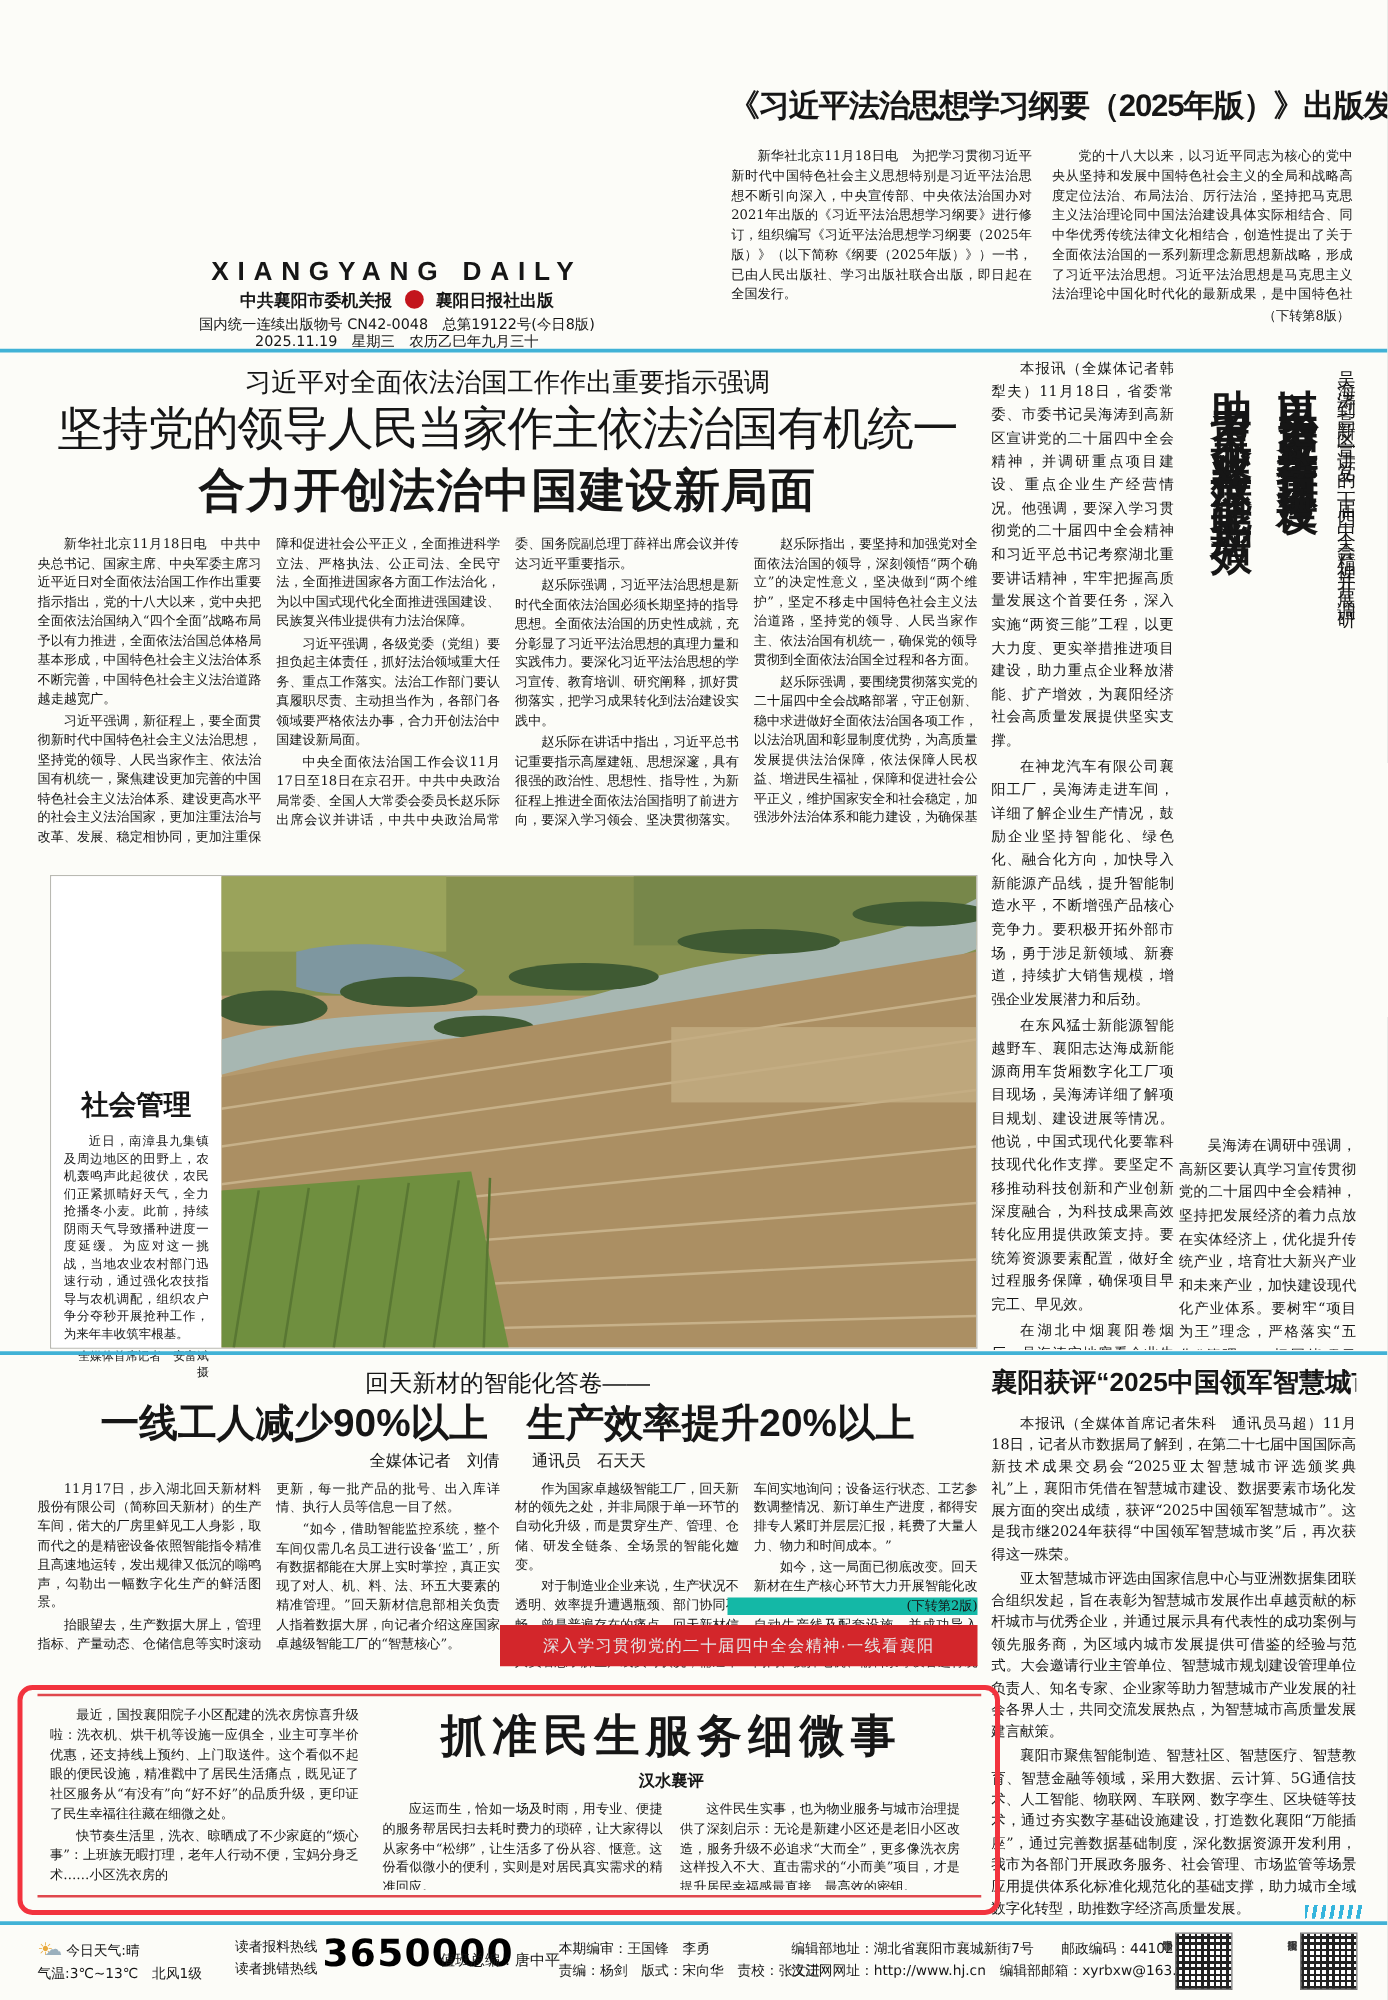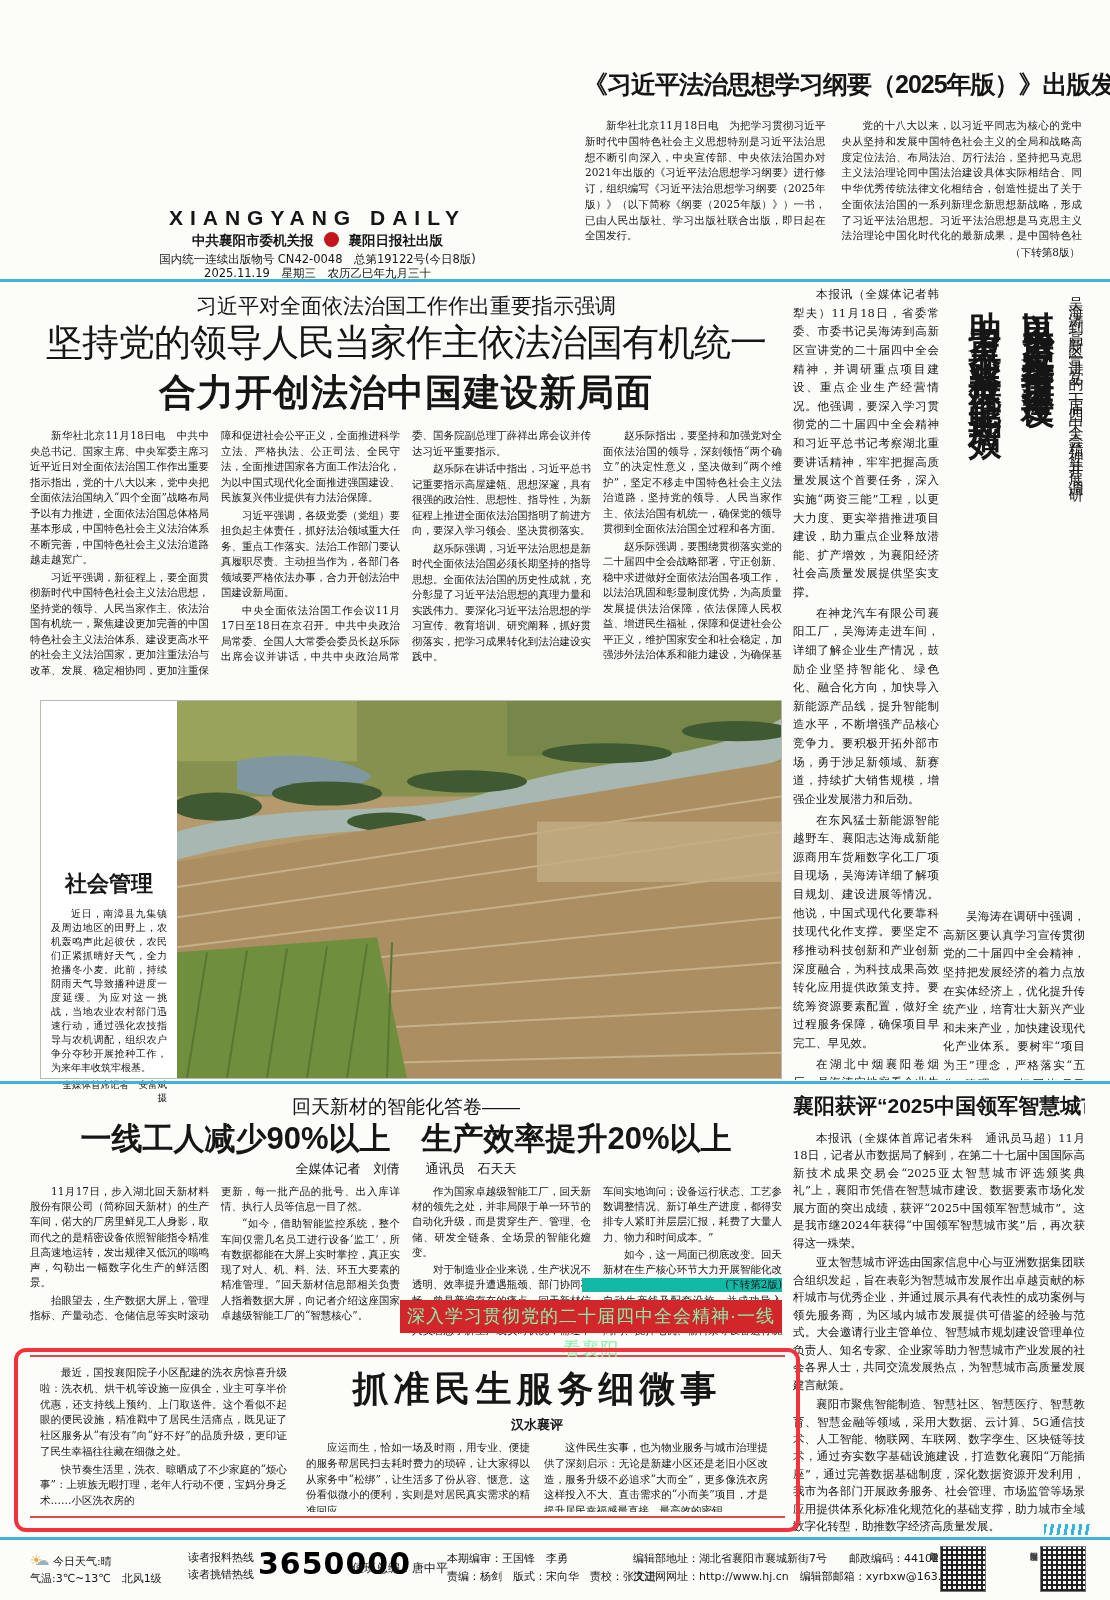--- a/index.html
+++ b/index.html
@@ -62,22 +62,22 @@
       line-height:1.62;overflow:hidden;font-family:"DejaVu Serif",serif;}
 
   
   #tech-kicker{left:30px;top:1094px;width:752px;text-align:center;font-size:19px;}
   #tech-headline{left:30px;top:1118px;width:752px;text-align:center;font-size:31px;font-weight:bold;}
   #tech-byline{left:30px;top:1160px;width:752px;text-align:center;font-size:13px;}
   #tech-body{left:30px;top:1184px;width:752px;height:162px;column-count:4;column-gap:12px;
       font-size:10.5px;line-height:1.45;overflow:hidden;font-family:"DejaVu Serif",serif;}
   #tech-jump{left:582px;top:1278px;width:200px;text-align:right;font-size:10.5px;background:#14b8a6;}
 
-  #red-banner{left:400px;top:1300px;width:382px;height:33px;background:#d3262b;color:#86efac;
-      text-align:center;line-height:33px;font-size:18px;letter-spacing:1px;z-index:3;}
+  #red-banner{left:400px;top:1300px;width:382px;height:33px;background:#d3262b;color:#e5e5e5;
+      text-align:center;line-height:33px;font-size:13px;letter-spacing:1px;z-index:3;}
 
   
   #commentary{left:30px;top:1355px;width:755px;height:163px;border-top:2px solid #e0484d;
       border-bottom:2px solid #e0484d;box-sizing:border-box;padding:8px 10px 4px 10px;display:flex;z-index:2;}
   #commentary-col1{width:247px;flex:none;font-size:10.5px;line-height:1.5;overflow:hidden;
       font-family:"DejaVu Serif",serif;padding-right:12px;}
   #commentary-right{flex:1;display:flex;flex-direction:column;overflow:hidden;}
   #commentary-title{text-align:center;font-size:36px;font-weight:bold;letter-spacing:5px;
       font-family:"DejaVu Serif",serif;}
   #commentary-byline{text-align:center;font-size:13px;font-weight:bold;margin:2px 0 6px 0;
@@ -136,22 +136,22 @@
   <div id="rule-header" class="abs cyan-rule"></div>
 
   <div id="lead-kicker" class="abs hei">习近平对全面依法治国工作作出重要指示强调</div>
   <div id="lead-h1" class="abs hei">坚持党的领导人民当家作主依法治国有机统一</div>
   <div id="lead-h2" class="abs hei">合力开创法治中国建设新局面</div>
   <div id="lead-body" class="abs">
       <p class="para">新华社北京11月18日电　中共中央总书记、国家主席、中央军委主席习近平近日对全面依法治国工作作出重要指示指出，党的十八大以来，党中央把全面依法治国纳入“四个全面”战略布局予以有力推进，全面依法治国总体格局基本形成，中国特色社会主义法治体系不断完善，中国特色社会主义法治道路越走越宽广。</p>
       <p class="para">习近平强调，新征程上，要全面贯彻新时代中国特色社会主义法治思想，坚持党的领导、人民当家作主、依法治国有机统一，聚焦建设更加完善的中国特色社会主义法治体系、建设更高水平的社会主义法治国家，更加注重法治与改革、发展、稳定相协同，更加注重保障和促进社会公平正义，全面推进科学立法、严格执法、公正司法、全民守法，全面推进国家各方面工作法治化，为以中国式现代化全面推进强国建设、民族复兴伟业提供有力法治保障。</p>
       <p class="para">习近平强调，各级党委（党组）要担负起主体责任，抓好法治领域重大任务、重点工作落实。法治工作部门要认真履职尽责、主动担当作为，各部门各领域要严格依法办事，合力开创法治中国建设新局面。</p>
       <p class="para">中央全面依法治国工作会议11月17日至18日在京召开。中共中央政治局常委、全国人大常委会委员长赵乐际出席会议并讲话，中共中央政治局常委、国务院副总理丁薛祥出席会议并传达习近平重要指示。</p>
+      <p class="para">赵乐际强调，习近平法治思想是新时代全面依法治国必须长期坚持的指导思想。全面依法治国的历史性成就，充分彰显了习近平法治思想的真理力量和实践伟力。要深化习近平法治思想的学习宣传、教育培训、研究阐释，抓好贯彻落实，把学习成果转化到法治建设实践中。</p>
       <p class="para">赵乐际在讲话中指出，习近平总书记重要指示高屋建瓴、思想深邃，具有很强的政治性、思想性、指导性，为新征程上推进全面依法治国指明了前进方向，要深入学习领会、坚决贯彻落实。</p>
-      <p class="para">赵乐际强调，习近平法治思想是新时代全面依法治国必须长期坚持的指导思想。全面依法治国的历史性成就，充分彰显了习近平法治思想的真理力量和实践伟力。要深化习近平法治思想的学习宣传、教育培训、研究阐释，抓好贯彻落实，把学习成果转化到法治建设实践中。</p>
       <p class="para">赵乐际指出，要坚持和加强党对全面依法治国的领导，深刻领悟“两个确立”的决定性意义，坚决做到“两个维护”，坚定不移走中国特色社会主义法治道路，坚持党的领导、人民当家作主、依法治国有机统一，确保党的领导贯彻到全面依法治国全过程和各方面。</p>
       <p class="para">赵乐际强调，要围绕贯彻落实党的二十届四中全会战略部署，守正创新、稳中求进做好全面依法治国各项工作，以法治巩固和彰显制度优势，为高质量发展提供法治保障，依法保障人民权益、增进民生福祉，保障和促进社会公平正义，维护国家安全和社会稳定，加强涉外法治体系和能力建设，为确保基本实现社会主义现代化取得决定性进展提供坚实法治保障。</p>
     </div>
 
   <div id="photo-block" class="abs">
     <div id="photo-img">
       <svg width="100%" height="100%" viewBox="0 0 604 375" preserveAspectRatio="none">
         <rect x="0" y="0" width="604" height="375" fill="#b59a6e"></rect>
         <rect x="0" y="0" width="604" height="95" fill="#86914f"></rect>
         <rect x="0" y="0" width="180" height="60" fill="#9aa35b"></rect>

